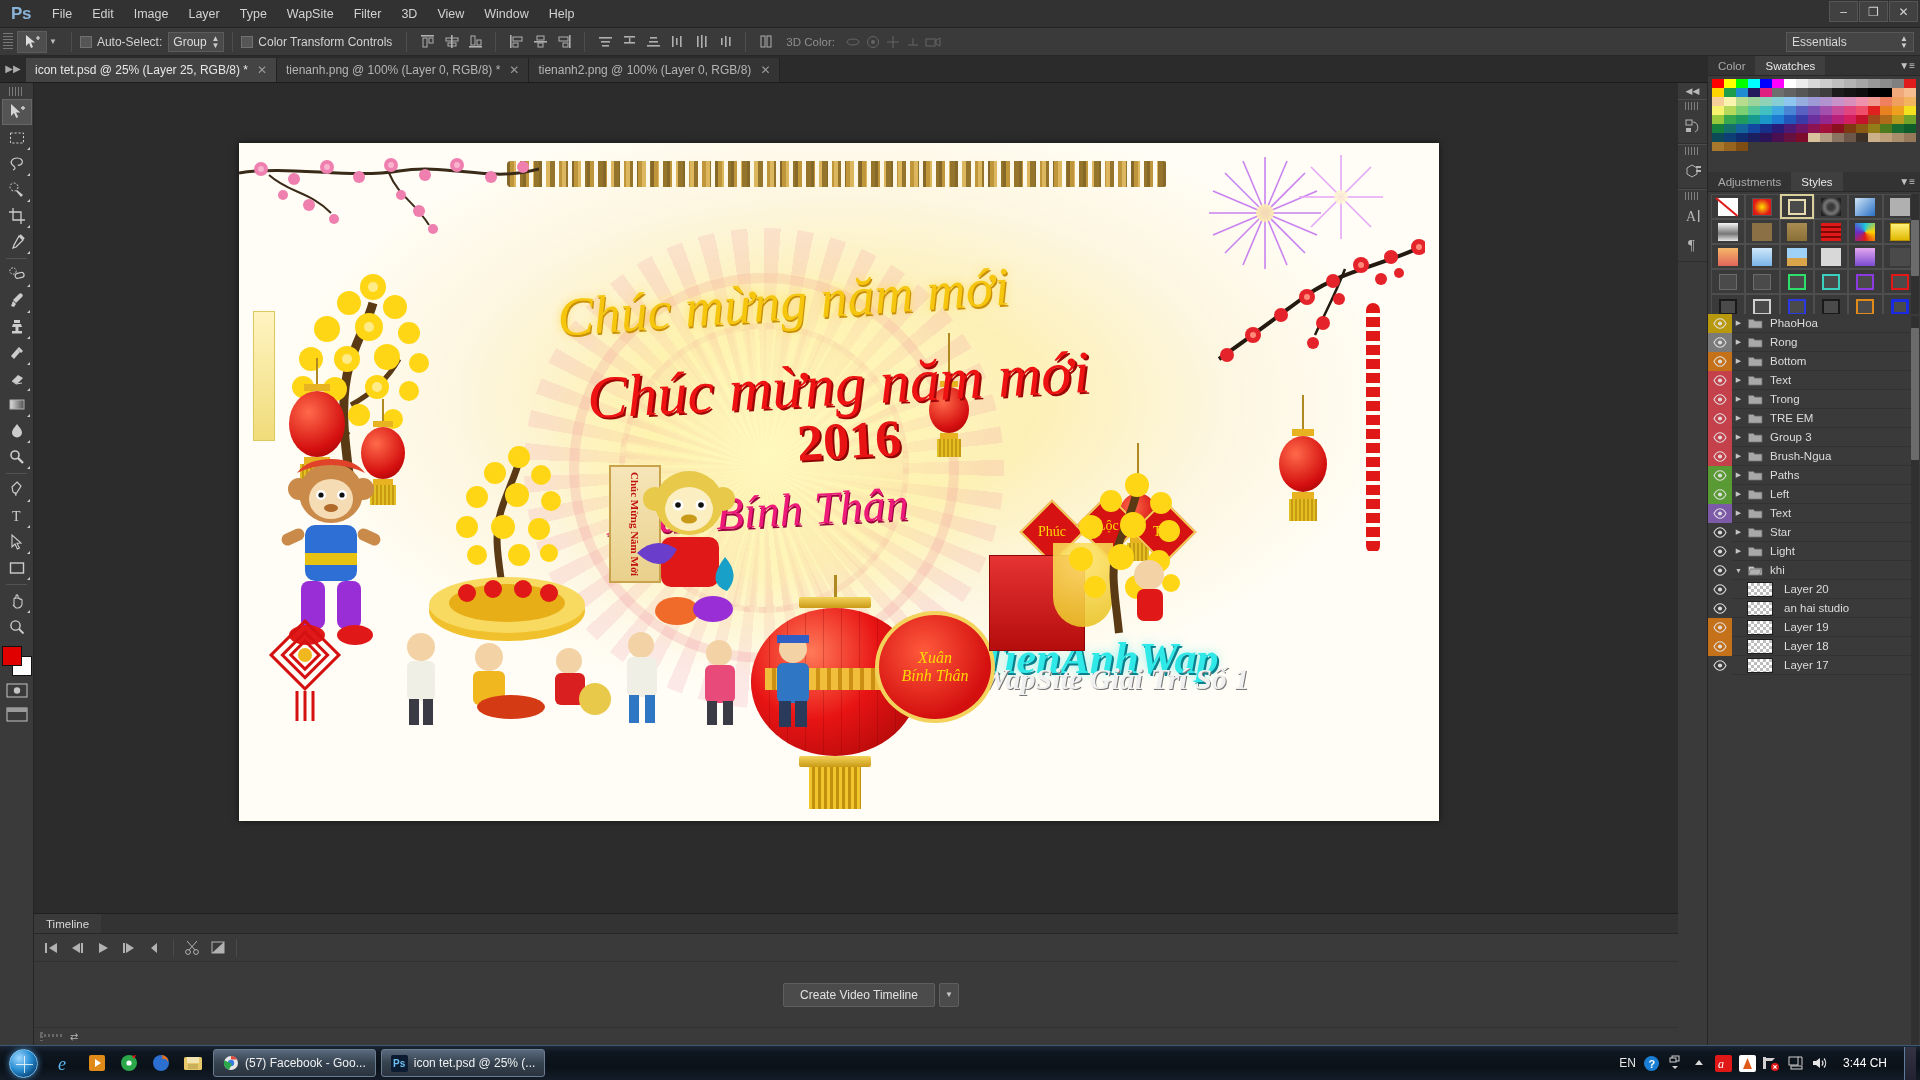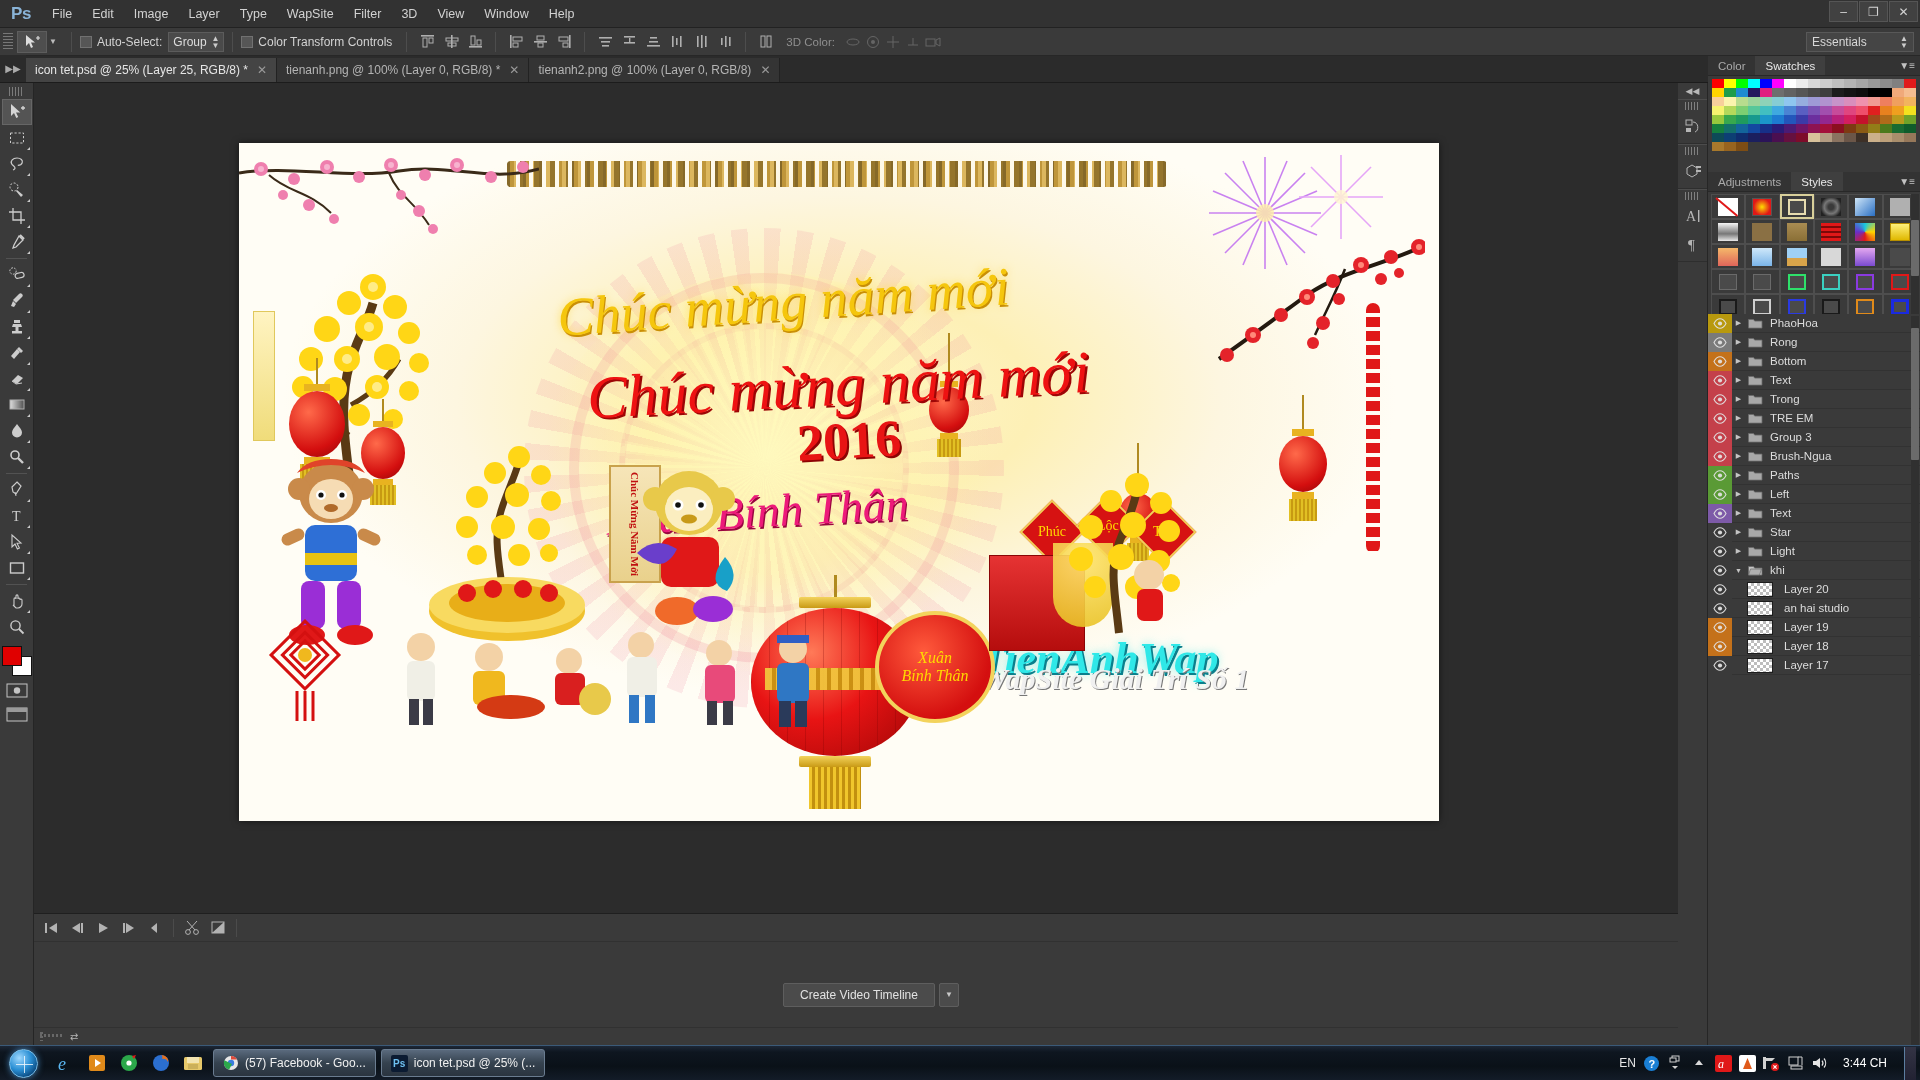--- a/index.html
+++ b/index.html
@@ -58,21 +58,21 @@
     display: flex; align-items: center; padding: 0 4px; font-size: 12px; color: #ddd;
     justify-content: space-between;
   }
   .spin { font-size: 8px; line-height: 7px; color: #ccc; }
   .align-ico { width: 24px; height: 22px; display:flex; align-items:center; justify-content:center; }
   .align-ico svg { opacity: .82; }
   .mode3d { font-size: 11.5px; color: #8f8f8f; margin: 0 8px; }
   .ico3d { width: 20px; height: 20px; display: flex; align-items:center; justify-content:center;
            opacity: .45; }
   .essentials {
-    position: absolute; right: 6px; top: 4px; width: 108px; height: 20px;
+    position: absolute; right: 6px; top: 4px; width: 128px; height: 20px;
     background: #454545; border: 1px solid #585858; display: flex; align-items: center;
     justify-content: space-between; padding: 0 5px; font-size: 12px; color: #d8d8d8;
   }
 
   
   .tabbar {
     position: absolute; left: 0; top: 56px; width: 1920px; height: 27px;
     background: #2b2b2b; display: flex; align-items: flex-end;
     border-bottom: 1px solid #1c1c1c;
   }
@@ -1022,20 +1022,24 @@
               <path d="M10 2l2 2-2 2z" fill="#c0c0c0"></path>
             </svg>
         </div>
         <div class="docinfo">Doc: 37,1M/218,5M</div>
         <div class="sb-arrow">▶</div>
       </div>
     </div>
   </div>
 
   <div class="timeline-panel">
+    <div class="tl-tabrow">
+      <div class="tl-tab">Timeline</div>
+      <div class="tl-menu">≡</div>
+    </div>
     <div class="tl-toolbar">
       <div class="tl-btn">
         <svg width="16" height="14">
             <rect x="2" y="2" width="2" height="10" fill="#c8c8c8"></rect>
             <path d="M14 2v10l-8-5z" fill="#c8c8c8"></path>
           </svg>
       </div>
       <div class="tl-btn">
         <svg width="16" height="14">
             <path d="M11 2v10l-8-5z" fill="#c8c8c8"></path>

